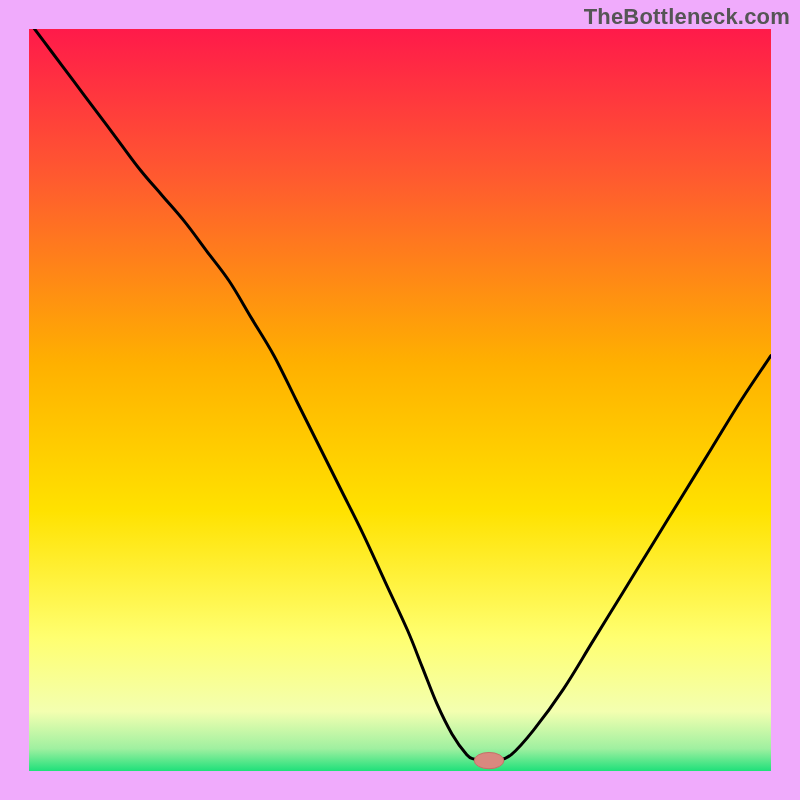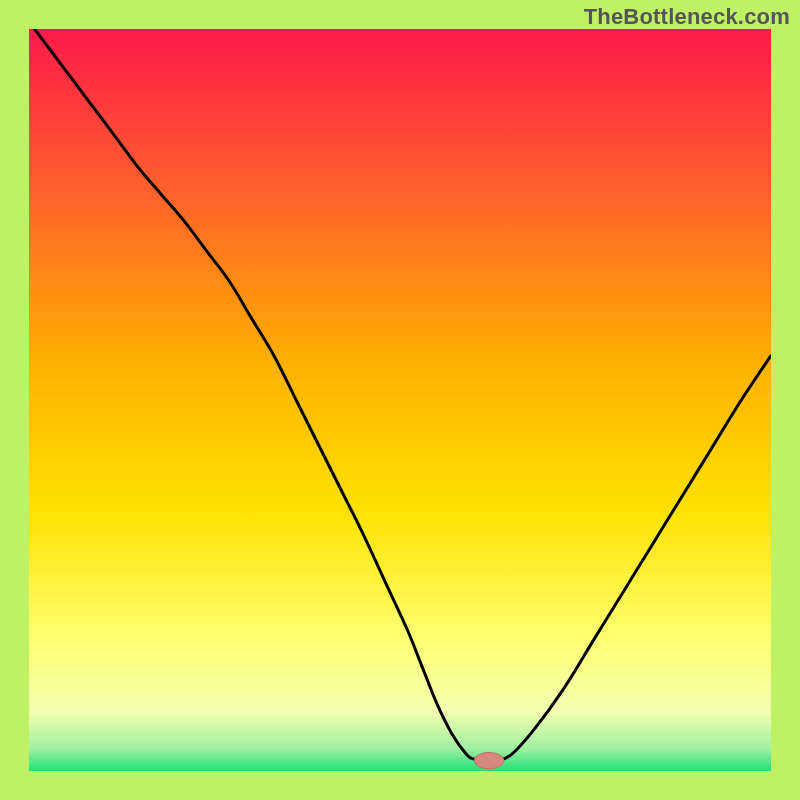--- a/index.html
+++ b/index.html
@@ -7,21 +7,21 @@
     padding: 0;
     width: 800px;
     height: 800px;
     background: #000;
     overflow: hidden;
   }
   .frame {
     position: relative;
     width: 800px;
     height: 800px;
-    background: #bef264;
+    background: #f0abfc;
   }
   .plot {
     position: absolute;
     left: 29px;
     top: 29px;
     width: 742px;
     height: 742px;
     overflow: hidden;
   }
   .watermark {

